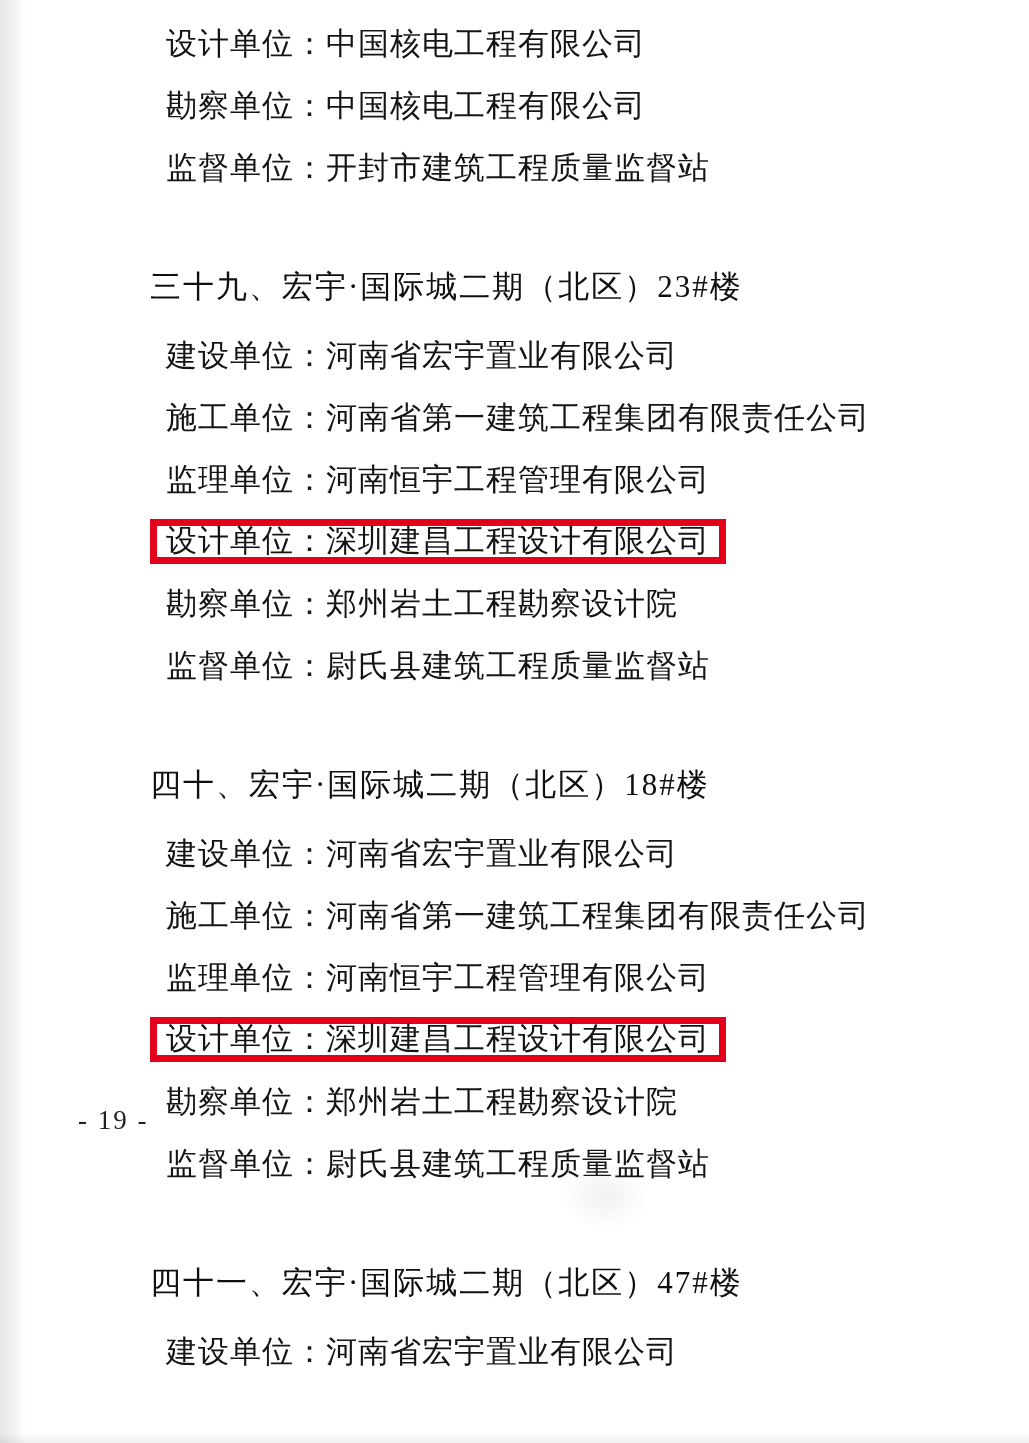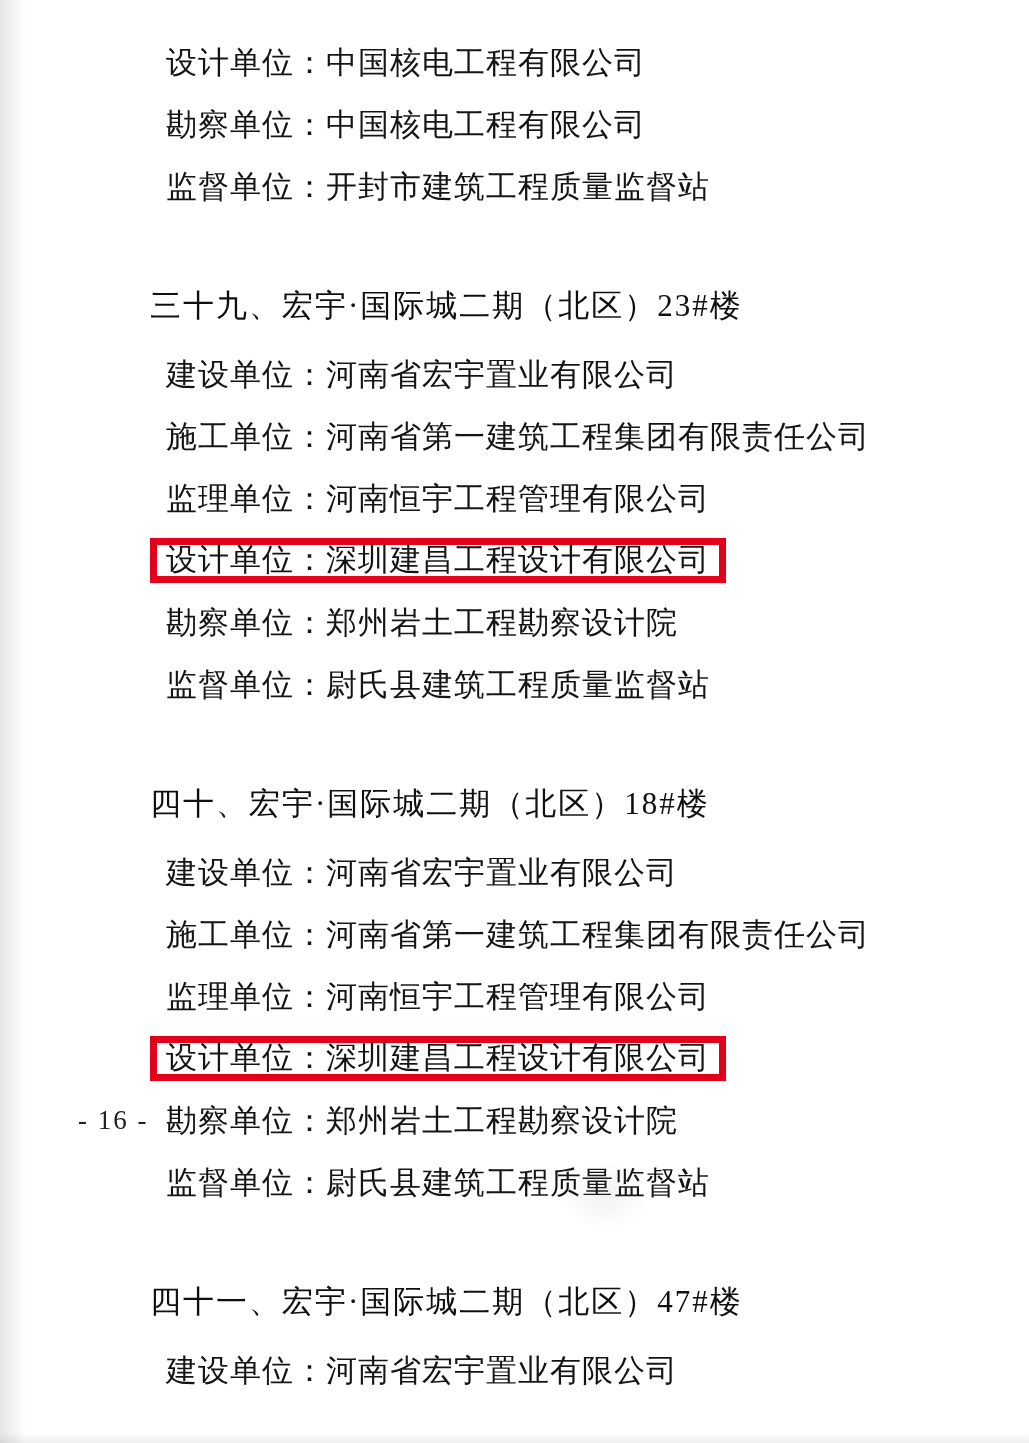--- a/index.html
+++ b/index.html
@@ -13,21 +13,21 @@
     font-family: "Liberation Serif", "DejaVu Serif", serif;
     color: #1a1a1a;
     position: relative;
     overflow: hidden;
   }
   .page {
     position: relative;
     width: 1029px;
     height: 1150px;
     box-sizing: border-box;
-    padding: 31px 60px 0 150px;
+    padding: 12px 60px 0 150px;
   }
   .doc-line {
     font-size: 31px;
     line-height: 1.0;
     letter-spacing: 1px;
     white-space: nowrap;
     color: #141414;
   }
   .entry-title {
     font-size: 31px;
@@ -186,17 +186,17 @@
   <div>
     <div class="row title-row">
       <div class="entry-title">四十一、宏宇·国际城二期（北区）47#楼</div>
     </div>
     <div class="row">
       <div class="doc-line detail">建设单位：河南省宏宇置业有限公司</div>
     </div>
   </div>
 
   <div class="smudge"></div>
-  <div class="page-number">- 16 -</div>
+  <div class="page-number">- 19 -</div>
 </div>
 
 <div class="left-edge-shadow"></div>
 <div class="bottom-edge"></div>
 
 </body></html>

